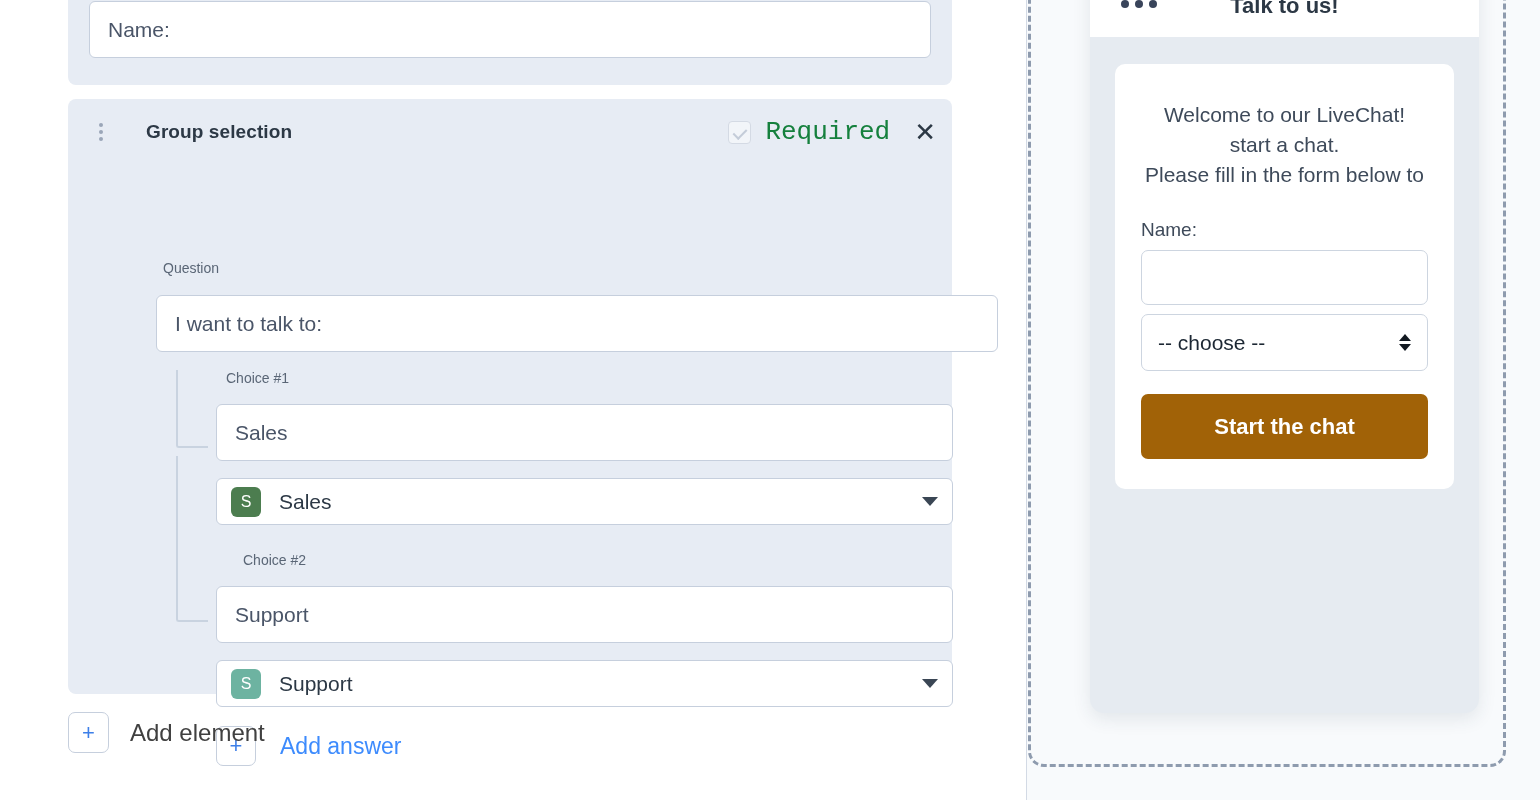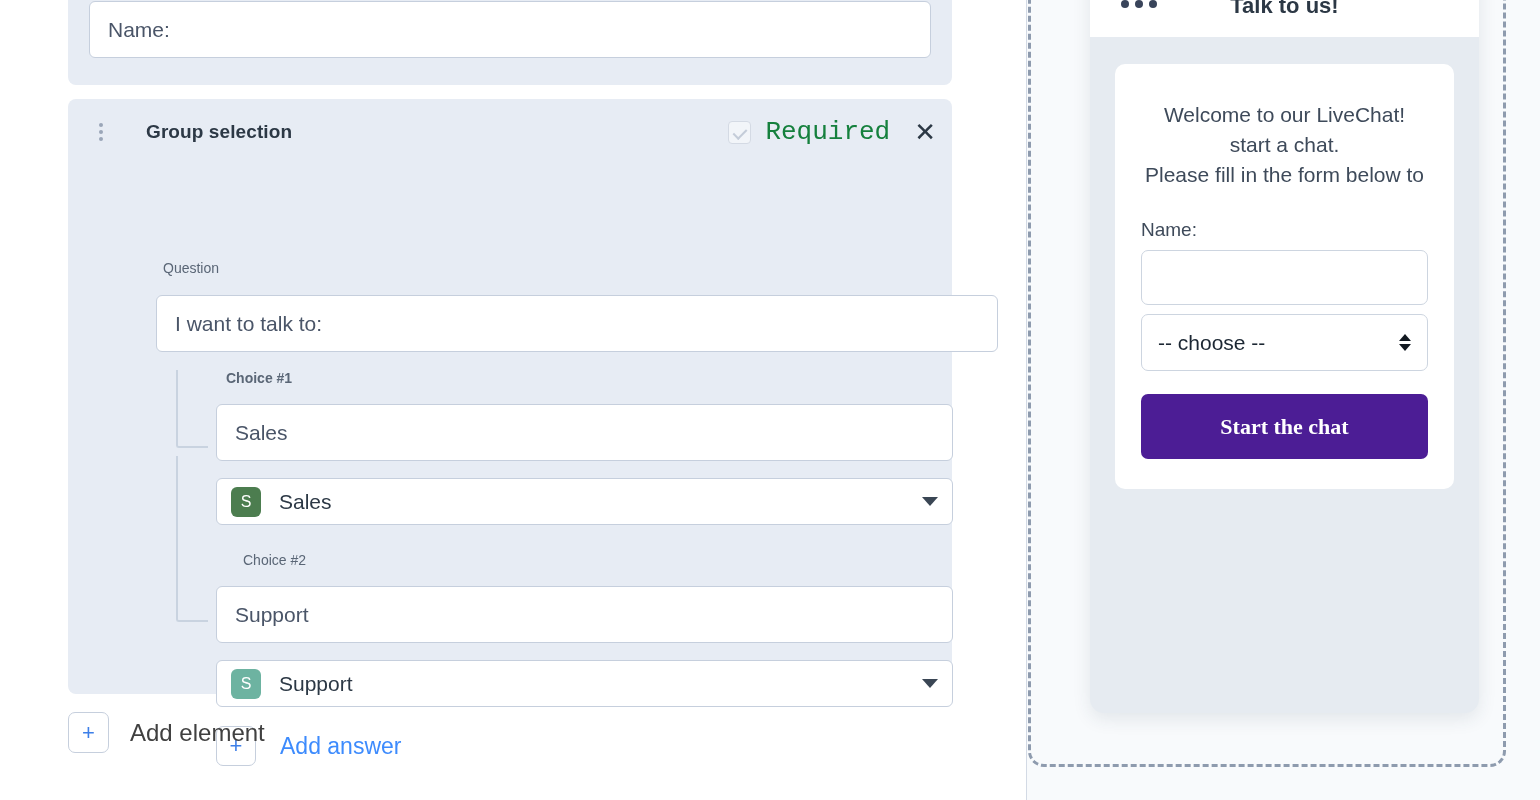--- a/index.html
+++ b/index.html
@@ -120,21 +120,21 @@
   }
 
   .sub-label {
     font-size: 14px;
     color: #5a6676;
   }
   .q-label   { position: absolute; left: 95px; top: 161px; }
   .q-input   { position: absolute; left: 88px; top: 196px; width: 842px; }
 
   
-  .choice-label-1 { position: absolute; left: 158px; top: 271px; font-weight: bold; }
+  .choice-label-1 { position: absolute; left: 158px; top: 271px; }
   .choice-input-1 { position: absolute; left: 148px; top: 305px; width: 737px; }
   .choice-sel-1   { position: absolute; left: 148px; top: 379px; width: 737px; }
   .choice-label-2 { position: absolute; left: 175px; top: 453px; }
   .choice-input-2 { position: absolute; left: 148px; top: 487px; width: 737px; }
   .choice-sel-2   { position: absolute; left: 148px; top: 561px; width: 737px; }
 
   .sel-box {
     background: #ffffff;
     border: 1px solid #c6cfdd;
     border-radius: 6px;
@@ -430,16 +430,16 @@
       <div class="pv-input"></div>
 
       <div class="pv-select">
         <span>-- choose --</span>
         <span class="spin">
           <span class="up"></span>
             <span class="dn"></span>
         </span>
       </div>
 
-      <div class="start-btn" id="startBtn" style="background: #4c1d95; font-family: Liberation Serif, serif;">Start the chat</div>
+      <div class="start-btn" id="startBtn" style="background: #a16207;">Start the chat</div>
     </div>
   </div>
 </div>
 
 </body></html>

